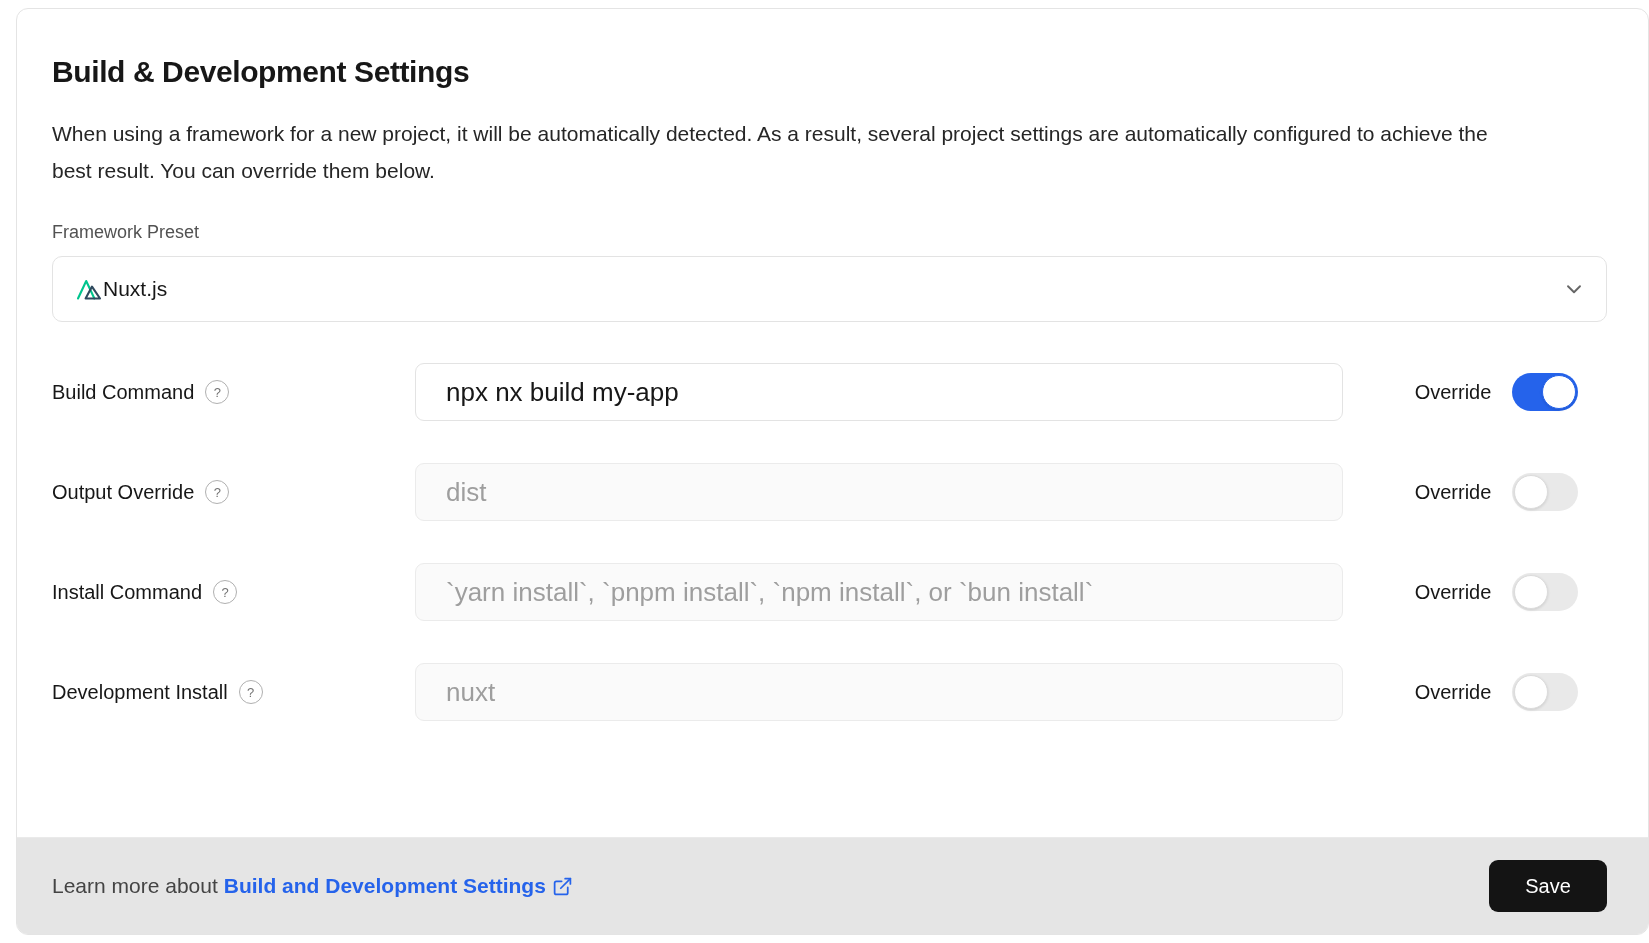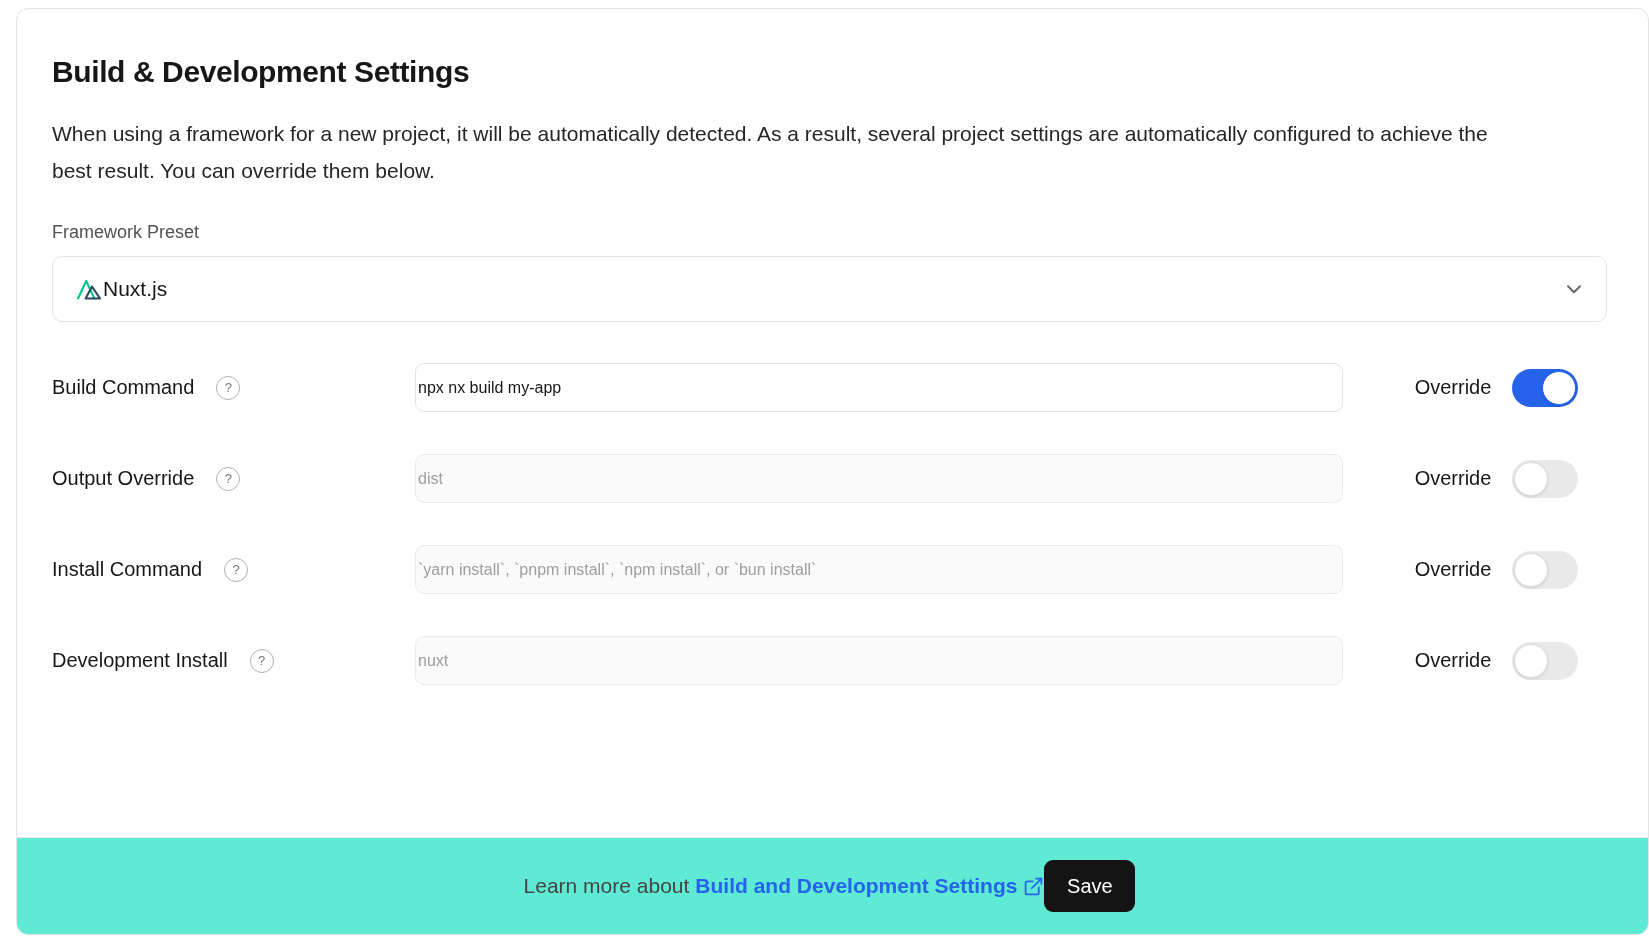--- a/index.html
+++ b/index.html
@@ -18,60 +18,60 @@
   h1{ font-size:30px; font-weight:700; letter-spacing:-0.4px; line-height:34px; color:#171717; }
   .desc{ margin-top:26px; font-size:21px; line-height:37px; color:#262626; max-width:1450px; }
   .fw-label{ margin-top:32px; font-size:18px; line-height:22px; color:#525252; }
   .select{
     margin-top:13px; height:66px; width:100%; border:1px solid #e3e3e3; border-radius:10px;
     background:#fff; display:flex; align-items:center; padding:0 22px; cursor:pointer;
   }
   .select .value{ font-size:21px; color:#171717; flex:1; }
   .rows{ margin-top:41px; }
   .row{ display:flex; align-items:center; margin-bottom:42px; }
-  .row-label{ width:363px; display:flex; align-items:center; gap:22px; flex-shrink:0; }
+  .row-label{ width:363px; display:flex; align-items:center; gap:11px; flex-shrink:0; }
   .row-label .txt{ font-size:20px; font-weight:500; color:#171717; }
   .help{
     width:24px; height:24px; border-radius:50%; border:1.5px solid #b0b0b0;
     display:flex; align-items:center; justify-content:center;
     font-size:13px; color:#737373; font-weight:500; cursor:default; flex-shrink:0;
   }
   .field{
-    flex:1; height:49px; border-radius:9px; border:1px solid #e3e3e3;
-    font-size:16px; padding:0 2px; font-family:"Liberation Sans","DejaVu Sans",sans-serif;
+    flex:1; height:58px; border-radius:9px; border:1px solid #e3e3e3;
+    font-size:26px; padding:0 30px; font-family:"Liberation Sans","DejaVu Sans",sans-serif;
     outline:none; color:#171717; background:#fff; min-width:0;
   }
   .field.dim{ background:#fafafa; border-color:#ebebeb; }
   .field.dim::placeholder{ color:#9e9e9e; }
   .field::placeholder{ color:#9e9e9e; }
   .override{ width:221px; margin-left:43px; display:flex; align-items:center;
              justify-content:center; gap:21px; flex-shrink:0; }
   .override .ov-txt{ font-size:20px; font-weight:500; color:#171717; }
   .toggle{
     width:66px; height:38px; border-radius:19px; background:#e9e9e9;
     position:relative; cursor:pointer; flex-shrink:0; display:inline-block;
   }
   .toggle .knob{
     position:absolute; top:2px; left:2px; width:34px; height:34px; border-radius:50%;
     background:#fff; border:1px solid #dcdcdc; box-shadow:0 1px 3px rgba(0,0,0,.12);
     transition:left .1s;
   }
   .toggle.on{ background:var(--toggle-on); }
   .toggle.on .knob{ left:30px; border-color:var(--toggle-on); }
   .footer{
-    margin-top:auto; height:97px; background:#5eead4; border-top:1px solid #eaeaea;
+    margin-top:auto; height:97px; background:#e5e5e5; border-top:1px solid #eaeaea;
     border-radius:0 0 11px 11px; display:flex; align-items:center;
-    padding:0 41px 0 35px; justify-content:center;
+    padding:0 41px 0 35px; justify-content:space-between;
   }
   .learn{ font-size:21px; color:#444; display:flex; align-items:center; gap:6px; }
   .learn a{ color:var(--accent-blue); text-decoration:none; display:inline-flex;
             align-items:center; gap:4px; cursor:pointer;font-weight:bold; }
   .ext-icon{ color:var(--accent-blue); display:inline-flex; margin-left:2px; }
   .save-btn{
-    width:91px; height:52px; border:none; border-radius:9px; background:var(--save-bg);
+    width:118px; height:52px; border:none; border-radius:9px; background:var(--save-bg);
     color:#fff; font-size:20px; font-weight:500; cursor:pointer;
     font-family:"Liberation Sans","DejaVu Sans",sans-serif;
   }
   .chev{ color:#666; display:inline-flex; }
   .nuxt-g{ stroke:var(--nuxt-green); }
   .nuxt-n{ stroke:var(--nuxt-navy); }
 </style>
 </head>
 <body>
 

